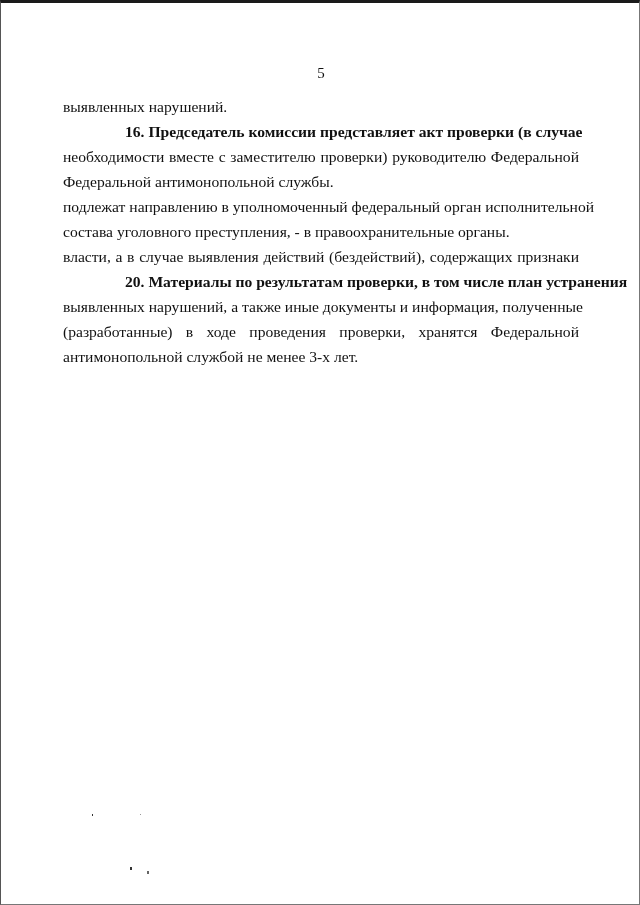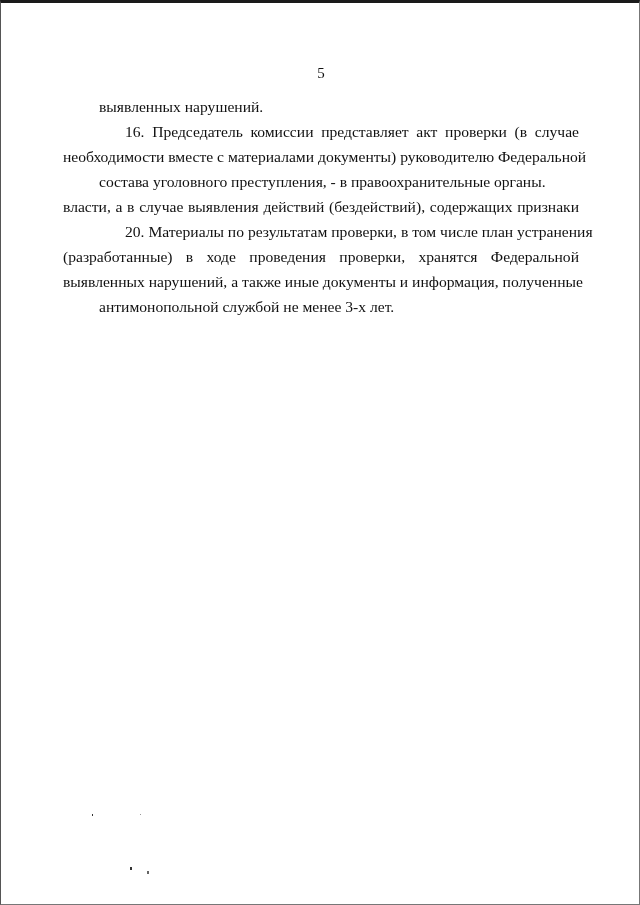--- a/index.html
+++ b/index.html
@@ -43,24 +43,24 @@
     .line {
       font-size: 15.6px;
       line-height: 25px;
       height: 25px;
       white-space: nowrap;
       text-align: justify;
       text-align-last: justify;
     }
     .line.last {
       text-align-last: left;
-      margin-left: 36px;
     }
     .line.indent {
       padding-left: 62px;
+      font-weight: bold;
     }
     .para {
       margin: 0;
     }
     .specks {
       position: absolute;
     }
     .speck {
       position: absolute;
       background: #333;
@@ -72,32 +72,34 @@
 <div class="page">
   <div class="page-number">5</div>
 
   <div class="body-text">
     <div class="para">
       <div class="line last">выявленных нарушений.</div>
     </div>
 
     <div class="para">
       <div class="line indent">16. Председатель комиссии представляет акт проверки (в случае</div>
-      <div class="line">необходимости вместе с материалами документы) руководителю Федеральной</div>
+      <div class="line">необходимости вместе с заместителю проверки) руководителю Федеральной</div>
+      <div class="line last">Федеральной антимонопольной службы.</div>
     </div>
 
     <div class="para">
+      <div class="line">подлежат направлению в уполномоченный федеральный орган исполнительной</div>
       <div class="line last">состава уголовного преступления, - в правоохранительные органы.</div>
       <div class="line">власти, а в случае выявления действий (бездействий), содержащих признаки</div>
     </div>
 
     <div class="para">
       <div class="line indent">20. Материалы по результатам проверки, в том числе план устранения</div>
+      <div class="line">выявленных нарушений,  а также иные документы и информация, полученные</div>
       <div class="line">(разработанные) в ходе проведения проверки, хранятся Федеральной</div>
-      <div class="line">выявленных нарушений,  а также иные документы и информация, полученные</div>
       <div class="line last">антимонопольной службой не менее 3-х лет.</div>
     </div>
   </div>
 
   <div class="specks">
     <div class="speck" style="left:91px;top:811px;width:1px;height:2px;"></div>
     <div class="speck" style="left:139px;top:811px;width:1px;height:1px;background:#999;"></div>
     <div class="speck" style="left:129px;top:864px;width:2px;height:3px;"></div>
     <div class="speck" style="left:146px;top:868px;width:2px;height:3px;background:#666;"></div>
   </div>

